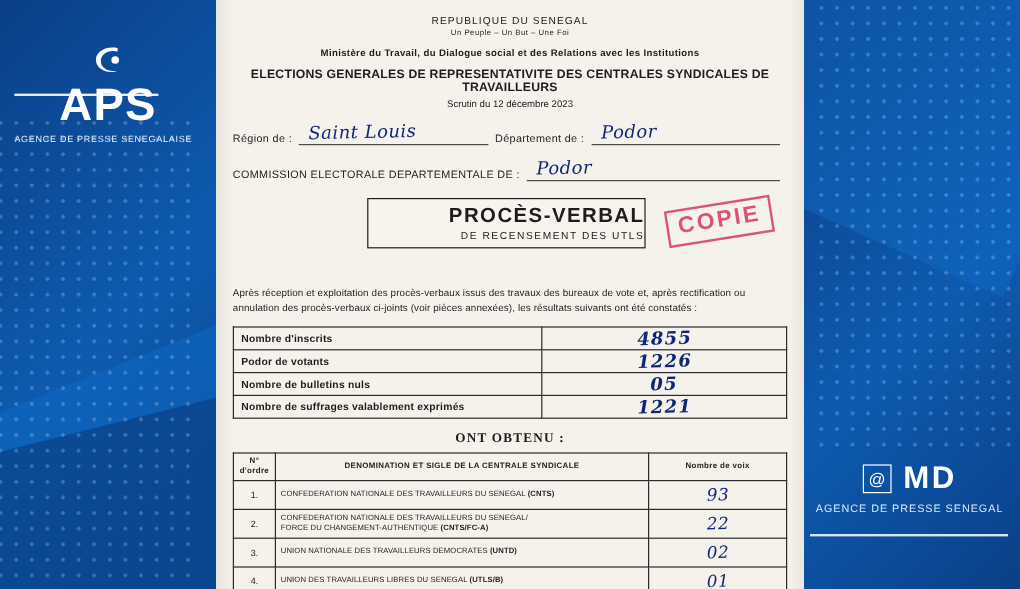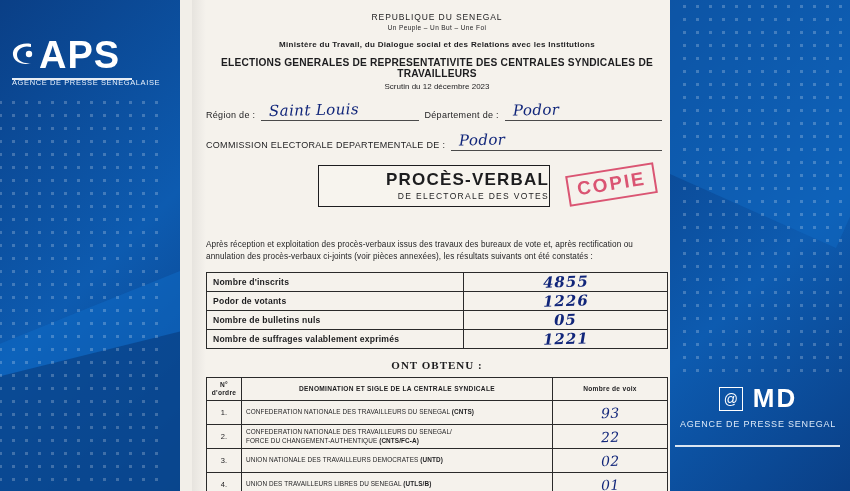--- a/index.html
+++ b/index.html
@@ -55,20 +55,21 @@
   .aps-logo {
     position: absolute;
     left: 10px; top: 36px;
     width: 160px;
     color: #ffffff;
   }
   .aps-logo .mark {
     display: flex;
     align-items: center;
     gap: 3px;
+    flex-direction: column;
   }
   .aps-logo .swirl {
     width: 26px; height: 30px;
     position: relative;
   }
   .aps-logo .wordmark {
     font-size: 38px;
     font-weight: bold;
     letter-spacing: 1px;
     line-height: 1;
@@ -155,21 +156,21 @@
   .doc {
     position: absolute;
     left: 180px; top: 0;
     width: 490px; height: 491px;
     background: #f2efe9;
     overflow: hidden;
     color: #1d1d1f;
   }
   .doc-inner {
     position: absolute;
-    left: 12px; top: 0;
+    left: 0; top: 0;
     width: 490px; height: 491px;
     background:
       linear-gradient(to right, rgba(0,0,0,0.06) 0px, rgba(0,0,0,0) 14px),
       linear-gradient(to left, rgba(0,0,0,0.05) 0px, rgba(0,0,0,0) 12px),
       #f5f2ec;
     padding: 6px 14px 0 14px;
     box-sizing: border-box;
     font-family: "Liberation Serif", serif;
   }
   .hand {
@@ -422,21 +423,21 @@
       <div class="field-row">
         <span class="field-label">COMMISSION ELECTORALE DEPARTEMENTALE DE :</span>
         <span class="field-line">
           <span class="hand">Podor</span>
         </span>
       </div>
 
       <div class="pv-wrap">
         <div class="pv-box">
           <div class="pv-title">PROCÈS-VERBAL</div>
-          <div class="pv-sub">DE ELECTORALE DES VOTES</div>
+          <div class="pv-sub">DE RECENSEMENT DES UTLS</div>
         </div>
         <div class="copie-stamp">COPIE</div>
       </div>
 
       <div class="para">Après réception et exploitation des procès-verbaux issus des travaux des bureaux de vote et, après rectification ou annulation des procès-verbaux ci-joints (voir pièces annexées), les résultats suivants ont été constatés :</div>
 
       <table class="counts">
         <tbody>
           <tr>
             <td>Nombre d'inscrits</td>

